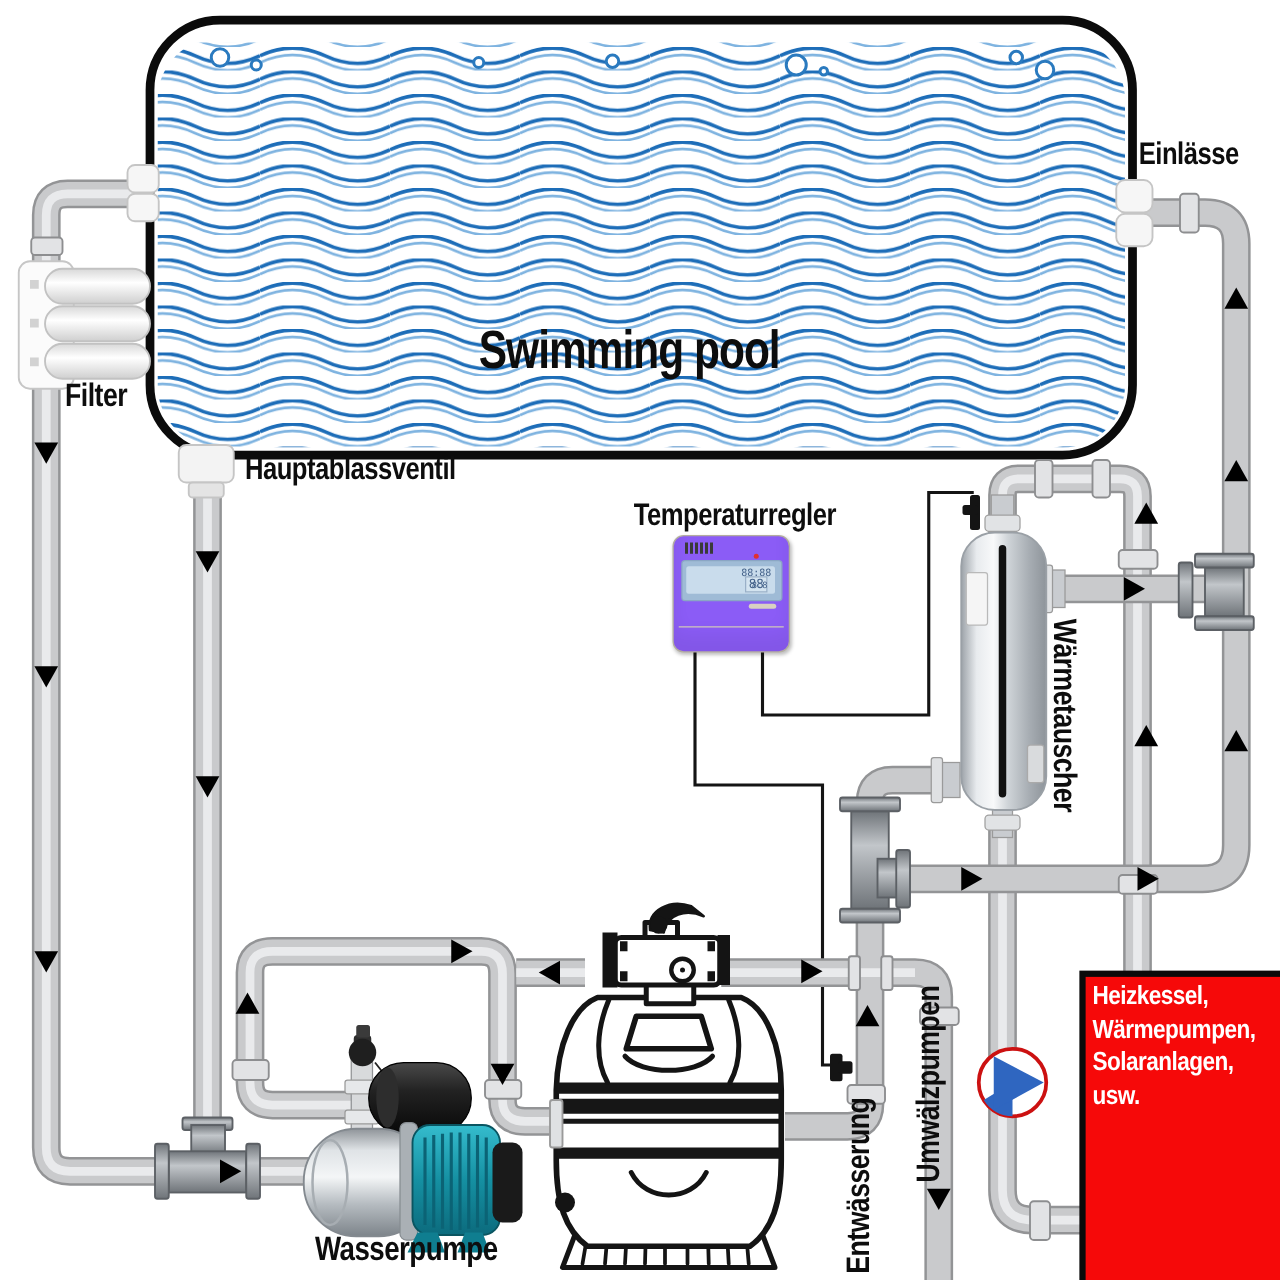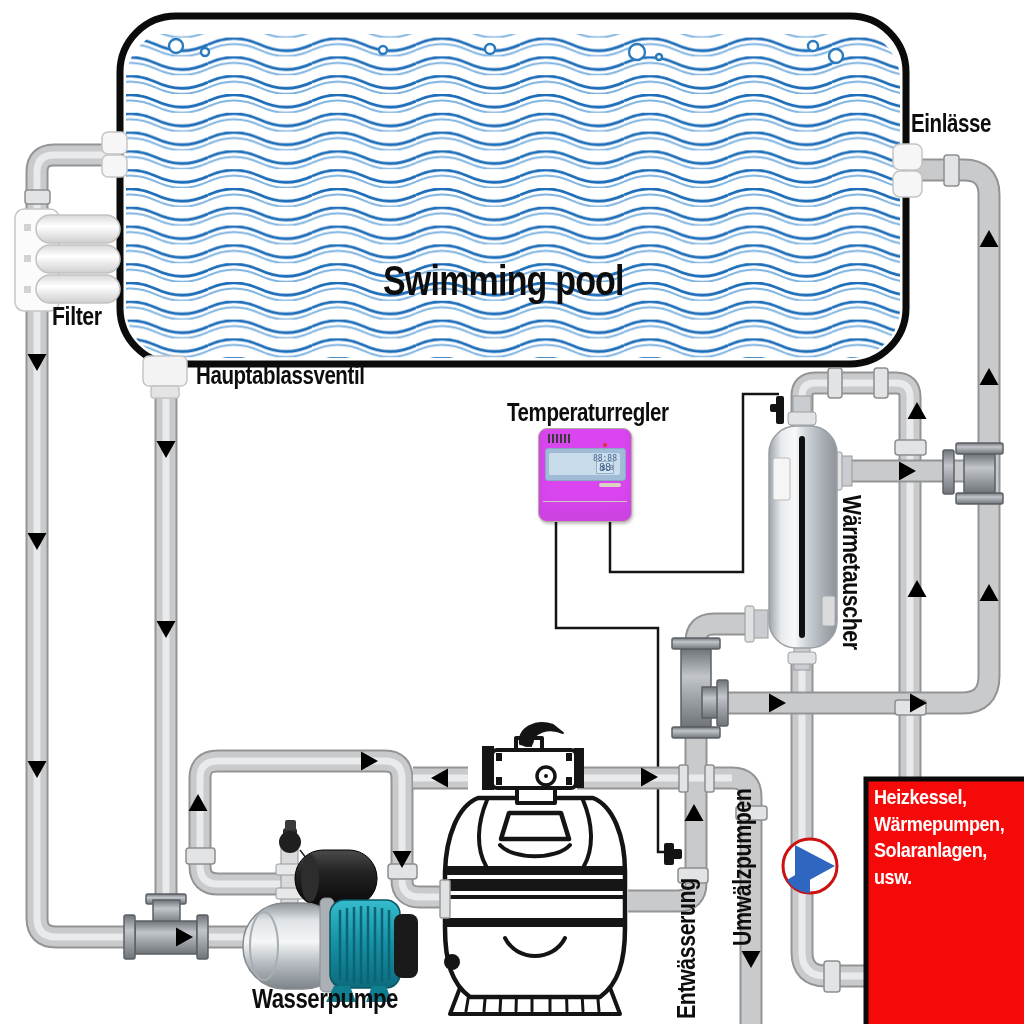--- a/index.html
+++ b/index.html
@@ -5,21 +5,21 @@
   html,body{margin:0;padding:0;background:#ffffff;}
   #canvas{position:relative;width:1024px;height:1024px;background:#ffffff;overflow:hidden;
           font-family:"Liberation Sans", sans-serif;}
   #diagram-svg{position:absolute;left:0;top:0;}
   .lbl{position:absolute;font-weight:bold;color:#0d0d0d;white-space:nowrap;
        transform-origin:0 0;transform:scaleX(0.82);letter-spacing:-0.5px;}
   .lbl-pool{font-size:43px;transform:scaleX(0.79);letter-spacing:-1px;}
   .lbl-rotcw{transform:rotate(90deg) scaleX(0.82);}    
   .lbl-rotccw{transform-origin:0 100%;transform:rotate(-90deg) scaleX(0.82);}
   
-  #thermostat{position:absolute;left:538px;top:428px;width:92px;height:92px;background:#d946ef;
+  #thermostat{position:absolute;left:538px;top:428px;width:92px;height:92px;background:#8b5cf6;
               border:1px solid #b3ad9f;border-radius:9px;box-shadow:inset 0 -14px 14px rgba(0,0,0,.06),1px 2px 3px rgba(0,0,0,.25);}
   #thermostat .vents{position:absolute;left:9px;top:5px;width:24px;height:9px;
       background:repeating-linear-gradient(90deg,#3a3a3a 0 2px,transparent 2px 4px);}
   #thermostat .led{position:absolute;left:64px;top:14px;width:4px;height:4px;border-radius:50%;background:#e03030;}
   #thermostat .lcd{position:absolute;left:6px;top:19px;width:79px;height:31px;background:#9fbbd6;
       border-radius:3px;border:1px solid #8aa6c4;}
   #thermostat .lcd-inner{position:absolute;left:3px;top:4px;width:71px;height:22px;background:#c9dcec;border-radius:2px;
       color:#44628a;font-family:"DejaVu Sans Mono", monospace;font-size:8px;}
   #thermostat .lcd-time{position:absolute;right:3px;top:1px;}
   #thermostat .lcd-temp{position:absolute;left:26px;top:8px;font-size:10px;border:1px solid #9ab0c8;padding:0 2px;background:#d4e4f0;margin-left:21px;}

